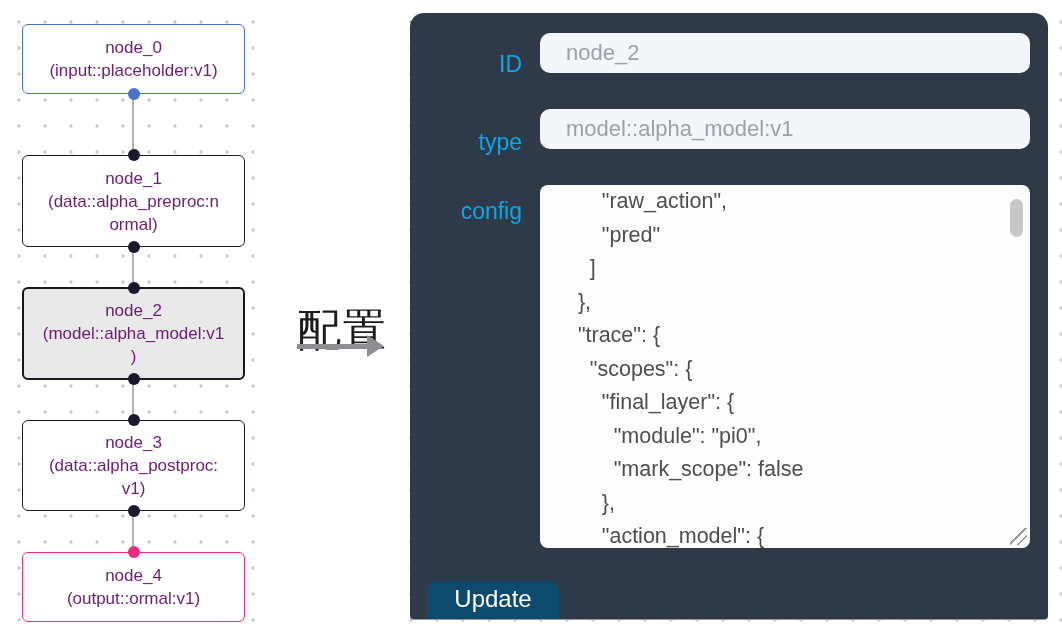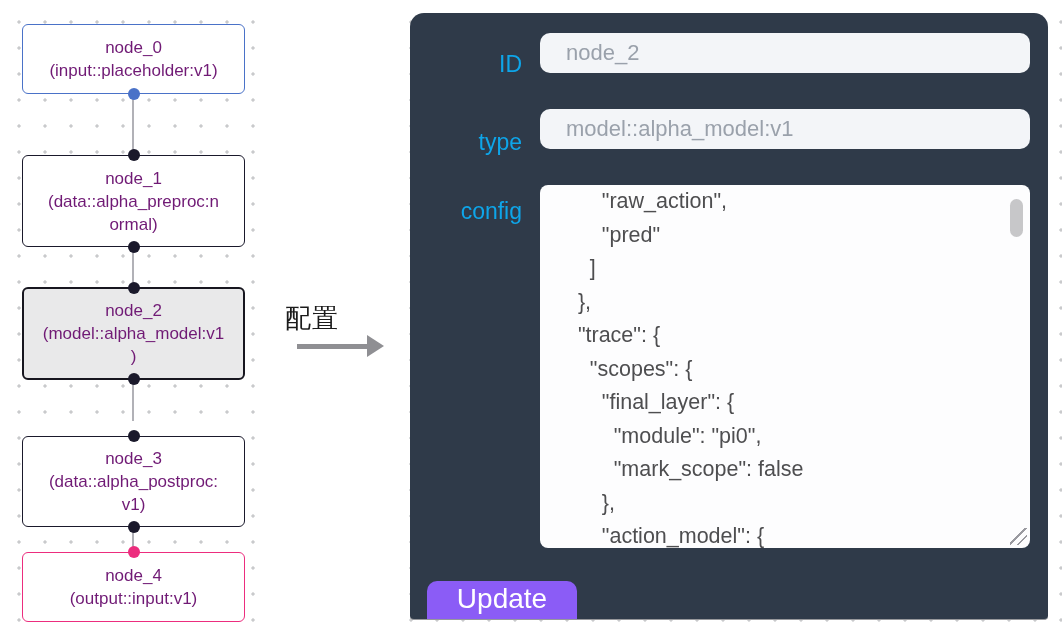--- a/index.html
+++ b/index.html
@@ -40,22 +40,22 @@
   .handle-bottom { bottom:-7px; }
   .handle-blue   { background:#4a72c8; }
   .handle-pink   { background:#ec2d7e; }
 
   .edge {
     position:absolute; left:131.5px; width:2px; background:#b1b1b7; z-index:2;
   }
 
   
   .transition-label {
-    position:absolute; left:285px; top:301px; width:100px;
-    font-size:26px; color:#1b1b1b; letter-spacing:1px; z-index:5;
+    position:absolute; left:297px; top:301px; width:100px;
+    font-size:44px; color:#1b1b1b; letter-spacing:1px; z-index:5;
   }
   .arrow-shaft {
     position:absolute; left:297px; top:344px; width:72px; height:5px;
     background:#8f8f93; z-index:5;
   }
   .arrow-head {
     position:absolute; left:367px; top:335px; width:0; height:0; z-index:5;
     border-top:11px solid transparent; border-bottom:11px solid transparent;
     border-left:17px solid #8f8f93;
   }
@@ -94,23 +94,23 @@
     position:absolute; right:7px; top:14px; width:13px; height:38px;
     background:#c7c7c9; border-radius:7px;
   }
   .config-resize {
     position:absolute; right:3px; bottom:3px; width:17px; height:17px;
     background:
       linear-gradient(135deg, transparent 44%, #9a9aa0 44%, #9a9aa0 52%, transparent 52%),
       linear-gradient(135deg, transparent 68%, #9a9aa0 68%, #9a9aa0 76%, transparent 76%);
   }
   .update-btn {
-    position:absolute; left:17px; top:568px; width:150px; height:39px;
-    background:#8b5cf6; border:none; border-radius:10px 10px 0 0;
-    color:#ffffff; font-size:28px; font-weight:500;
+    position:absolute; left:17px; top:568px; width:132px; height:39px;
+    background:#0c4a6e; border:none; border-radius:10px 10px 0 0;
+    color:#ffffff; font-size:24px; font-weight:500;
     font-family:"Liberation Sans", sans-serif;
     display:flex; align-items:center; justify-content:center;
     padding-bottom:3px; cursor:pointer;
   }
 </style>
 </head>
 <body>
 
 <div class="dotgrid dots-left"></div>
 <div class="dotgrid dots-right"></div>
@@ -135,31 +135,31 @@
 </div>
 
 <div class="node node-selected" style="top:287px; height:93px;">
   <span class="node-label">node_2
 (model::alpha_model:v1
 )</span>
   <span class="handle handle-top"></span>
   <span class="handle handle-bottom"></span>
 </div>
 
-<div class="node" style="top:420px; height:91px;margin-top:16px;">
+<div class="node" style="top:420px; height:91px;">
   <span class="node-label">node_3
 (data::alpha_postproc:
 v1)</span>
   <span class="handle handle-top"></span>
   <span class="handle handle-bottom"></span>
 </div>
 
 <div class="node node-output" style="top:552px; height:70px;">
   <span class="node-label">node_4
-(output::input:v1)</span>
+(output::ormal:v1)</span>
   <span class="handle handle-top handle-pink"></span>
 </div>
 
 <div class="transition-label">配置</div>
 <div class="arrow-shaft"></div>
 <div class="arrow-head"></div>
 
 <div class="panel">
   <div class="field-label lbl-id">ID</div>
   <div class="field-input inp-id">node_2</div>

